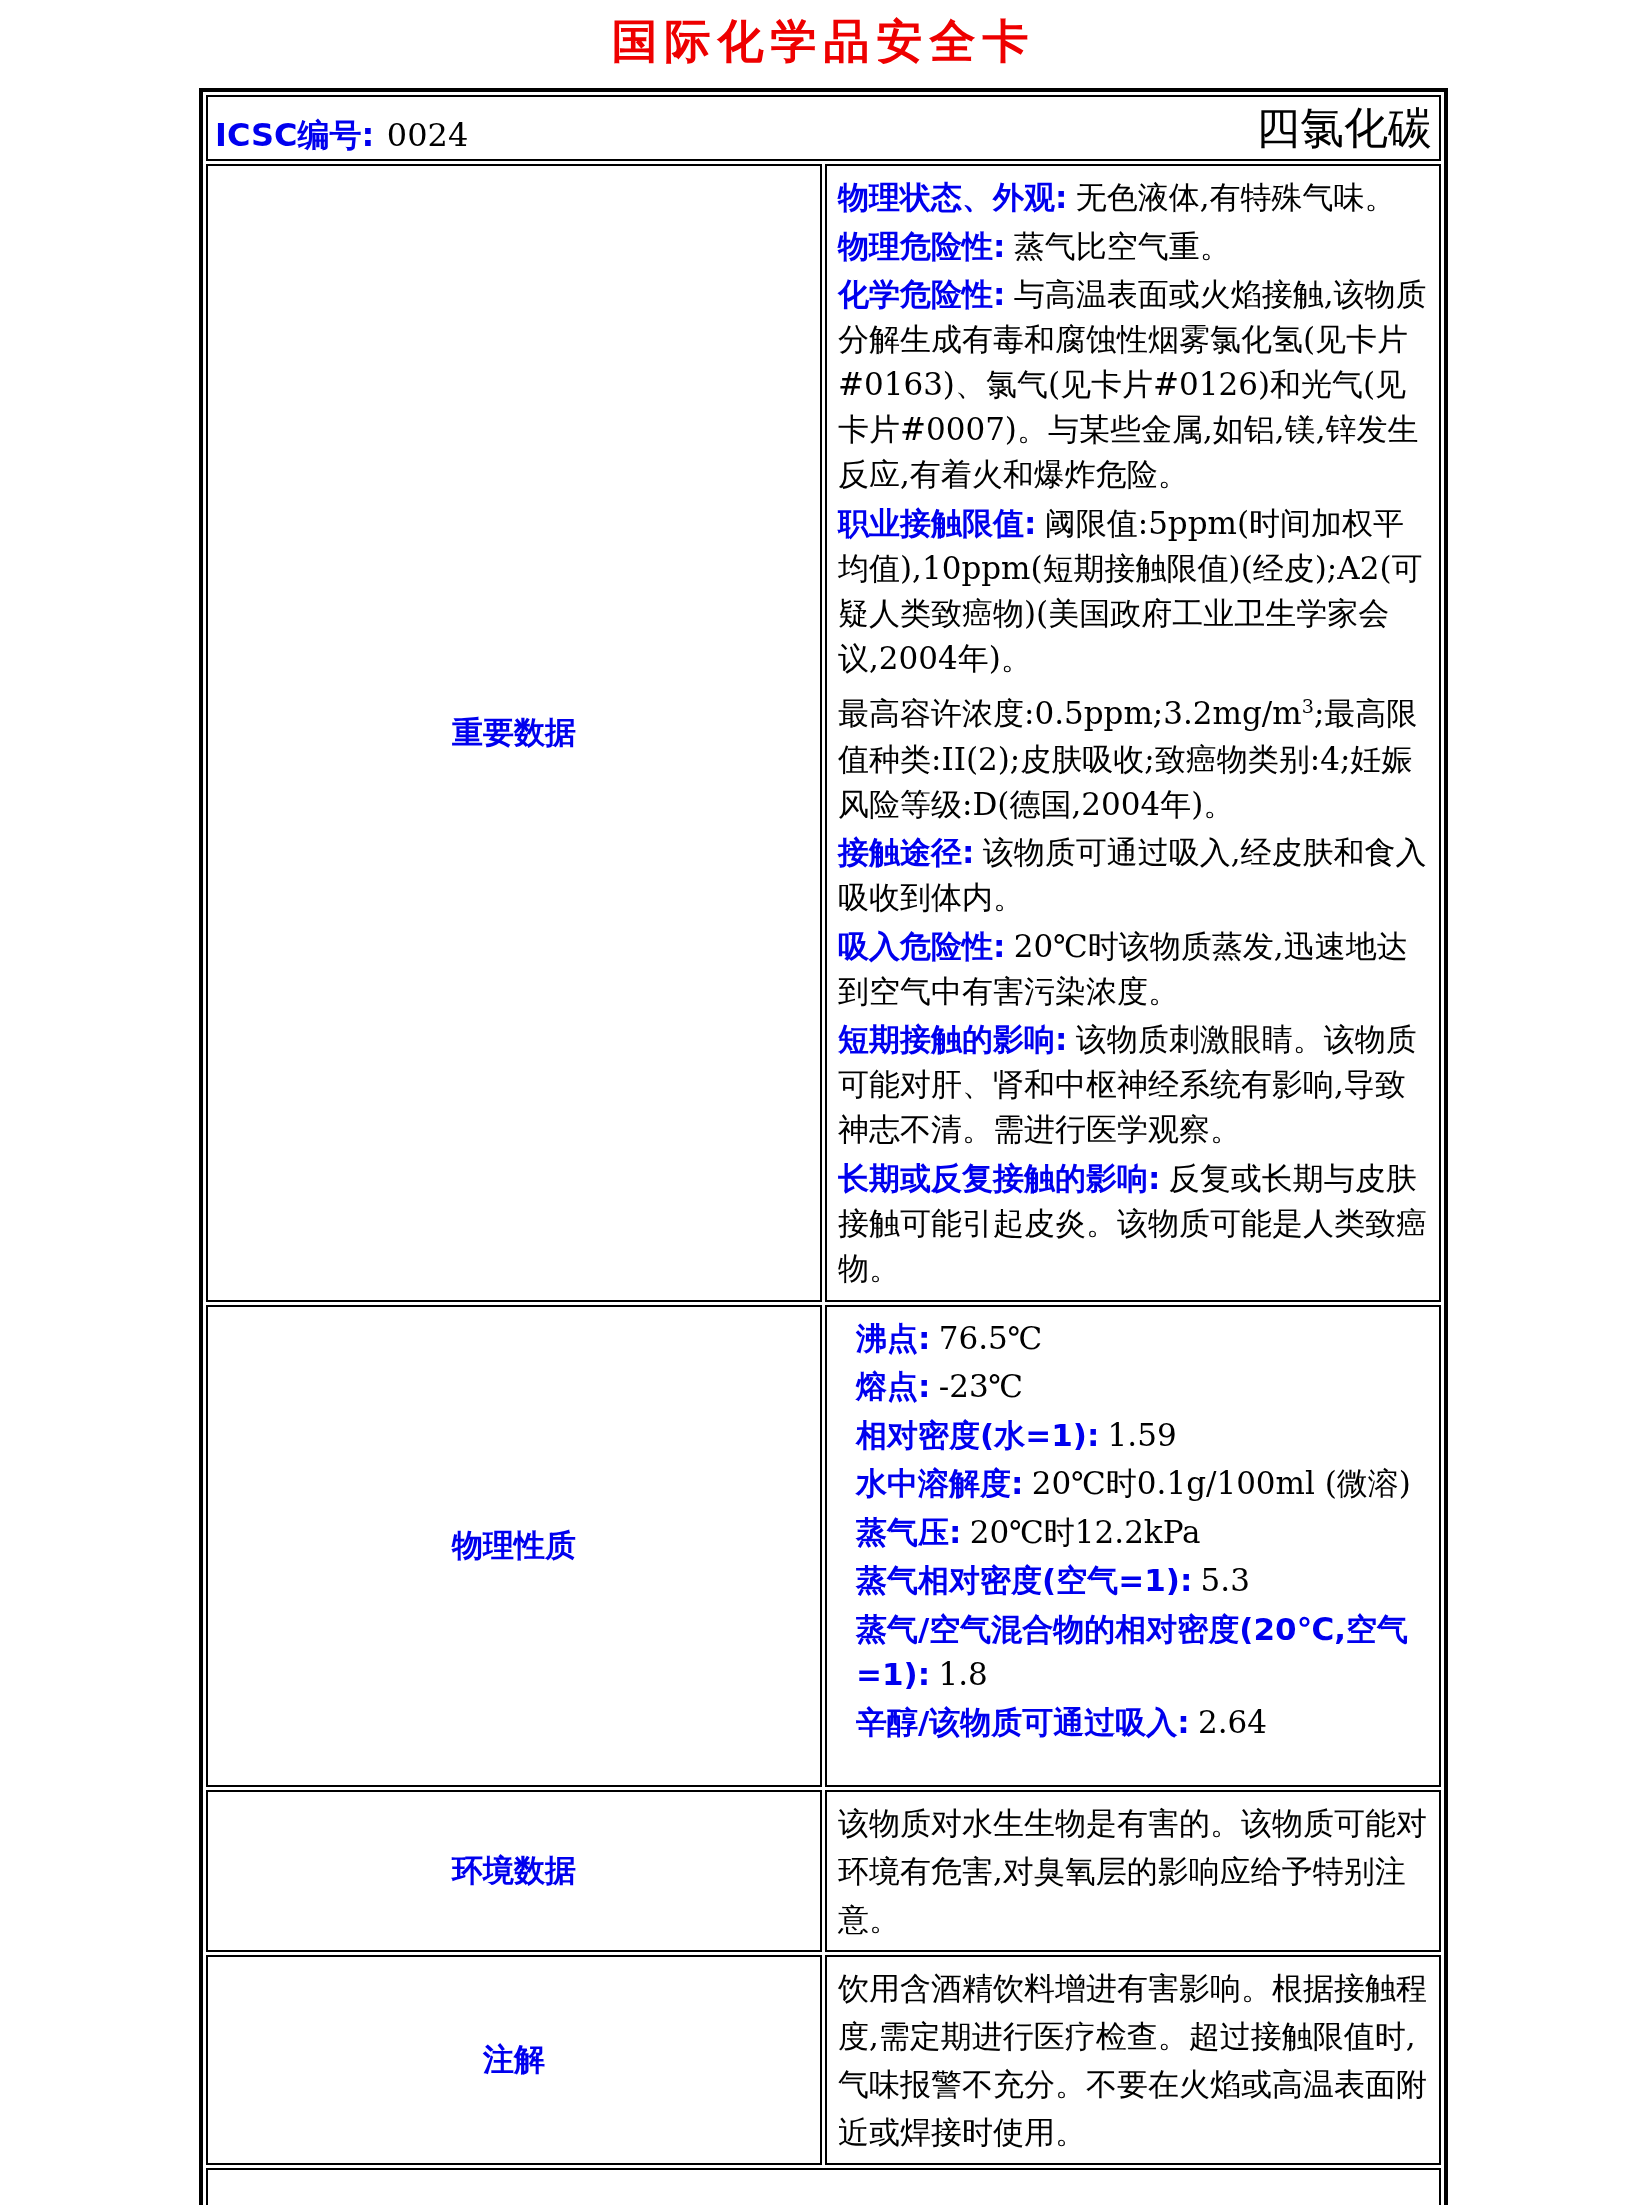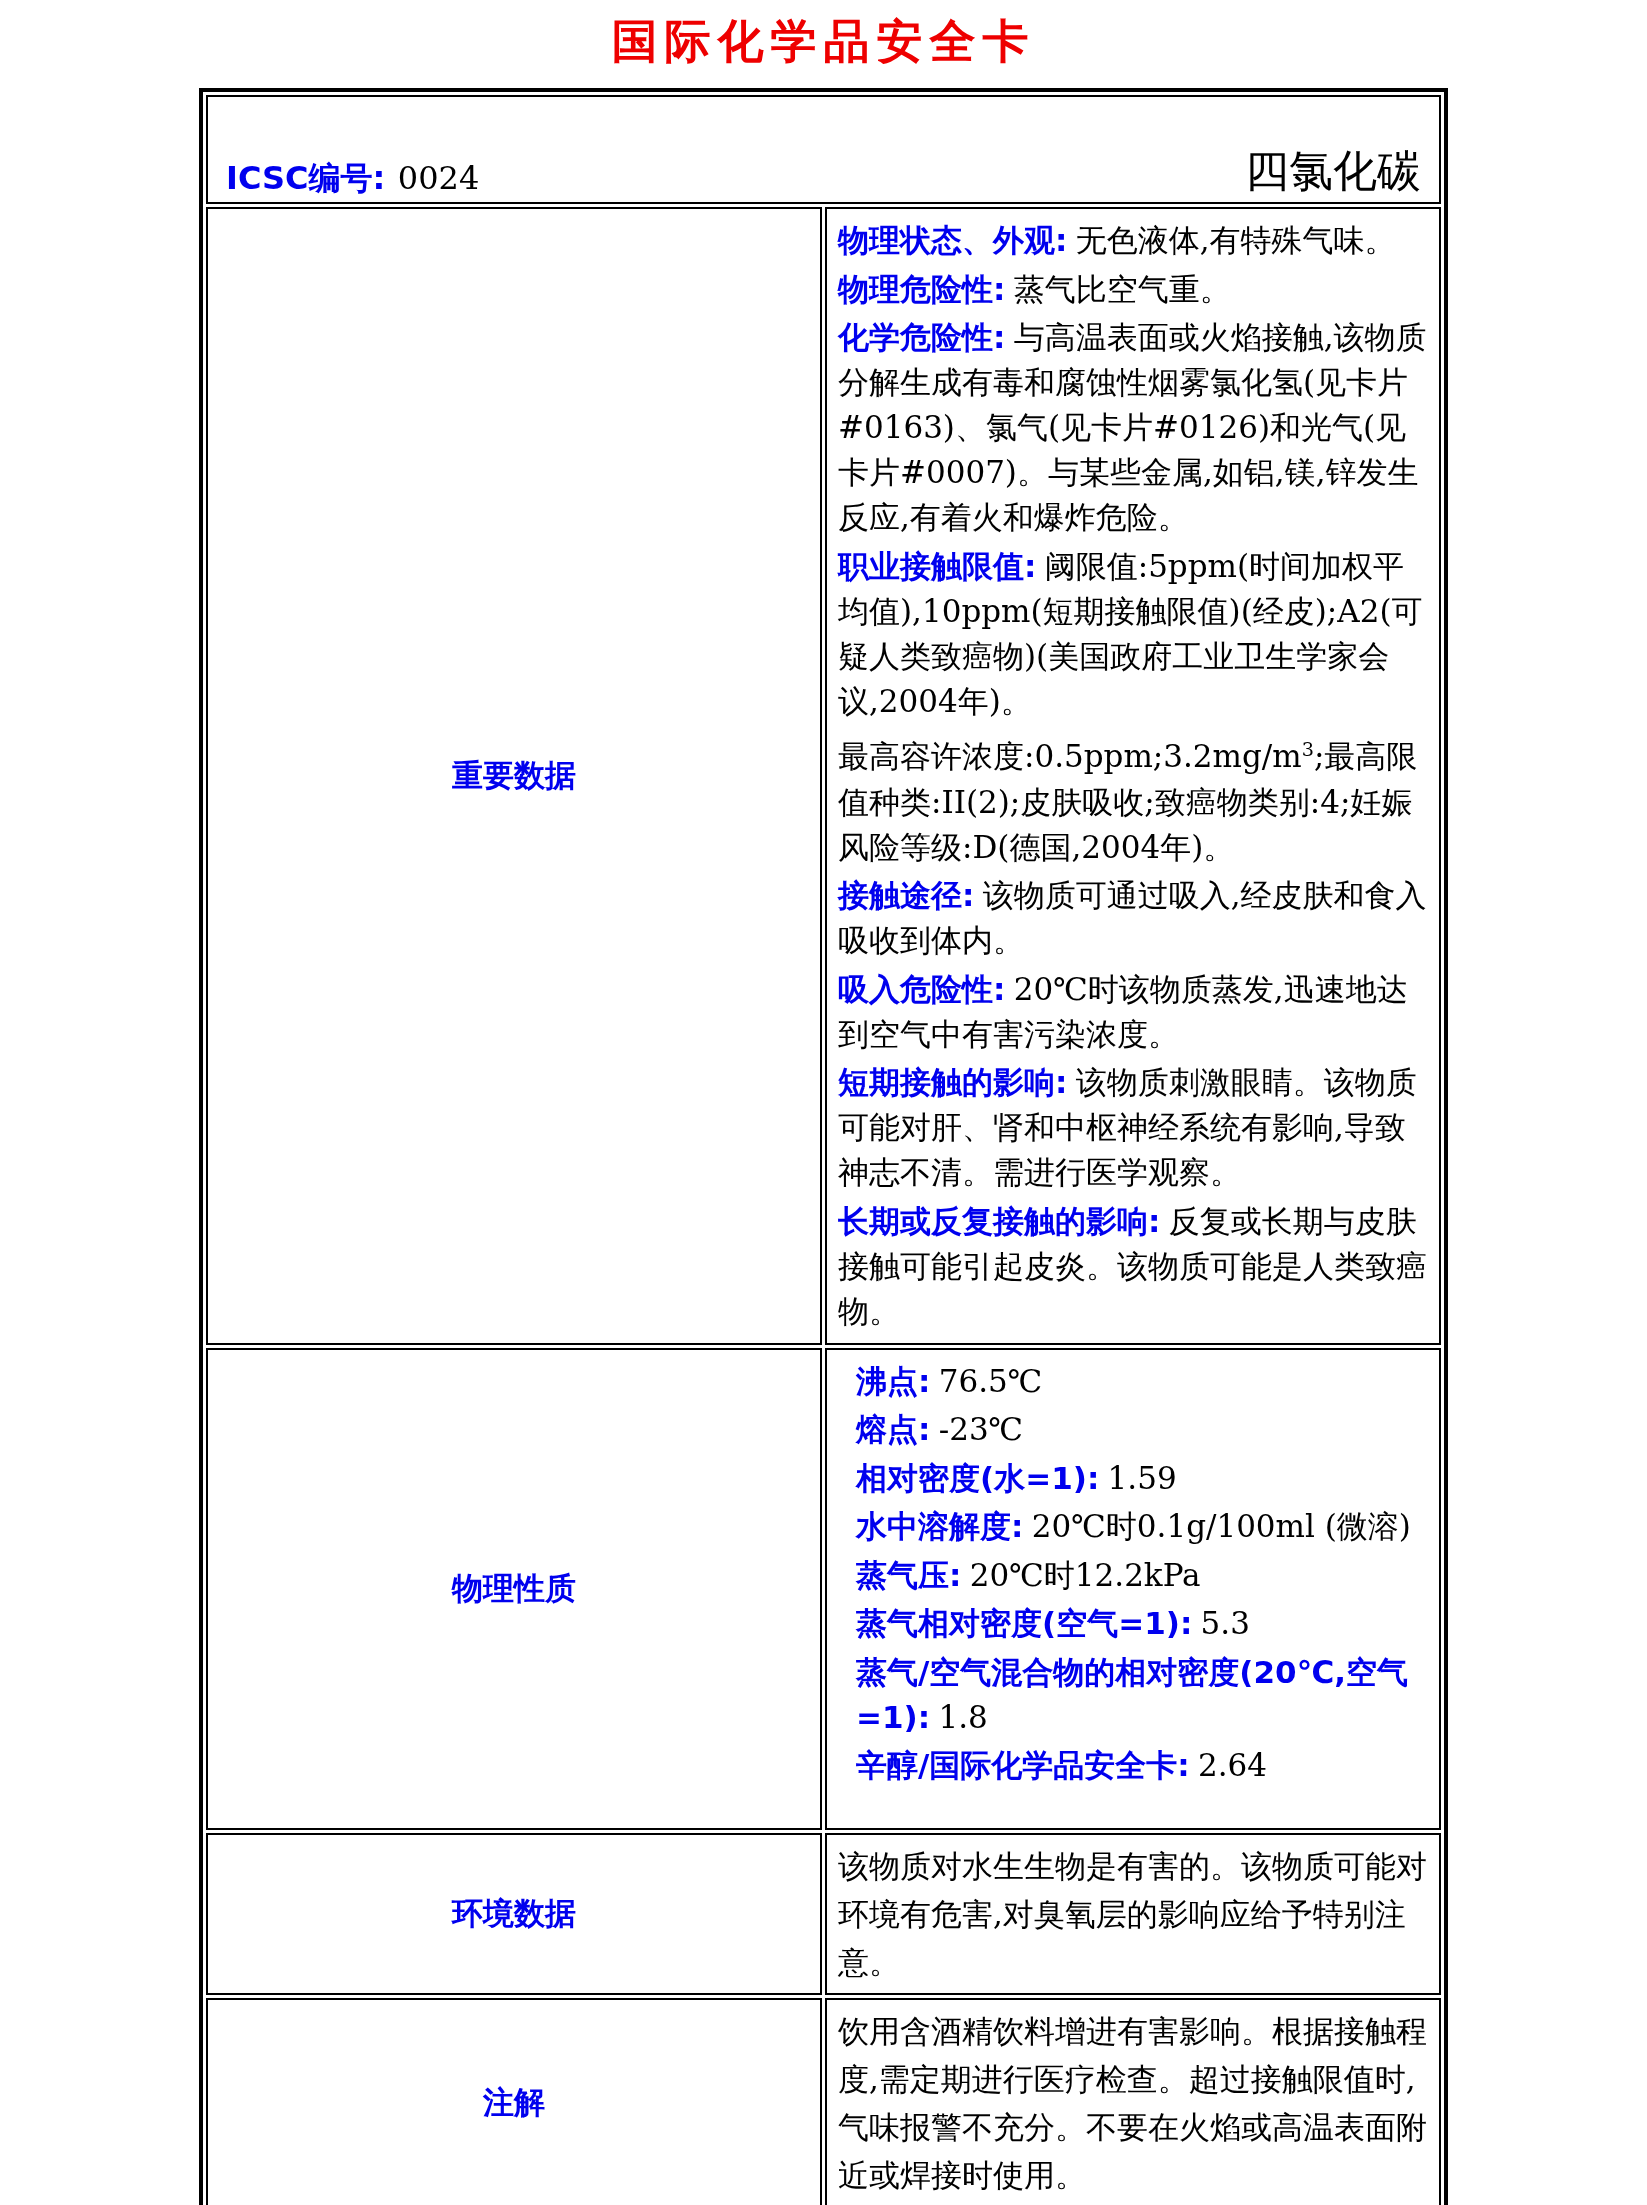--- a/index.html
+++ b/index.html
@@ -27,21 +27,21 @@
   td.top{vertical-align:top;padding-left:29px;}
   .para{margin:3.5px 0;line-height:45px;}
   .tight .para{margin:1.4px 0;line-height:48px;}
   .lbl{
     color:#0000ee;font-weight:bold;
     font-family:"DejaVu Sans","Liberation Sans",sans-serif;
     margin-right:8.3px;
   }
   .txt{color:#000;}
   sup{font-size:0.62em;}
-  .hdr-row{display:flex;justify-content:space-between;align-items:flex-end;padding:0 17px;margin-top:44px;}
+  .hdr-row{display:flex;justify-content:space-between;align-items:flex-end;padding:0 6px;}
   .hdr-left{font-size:32px;}
   .hdr-left .lbl{margin-right:12.5px;}
   .chem-name{font-size:44px;color:#000;}
 </style>
 </head>
 <body>
 
 <div class="page-title">国际化学品安全卡</div>
 
 <div class="card">
@@ -77,21 +77,21 @@
   <tr>
     <td class="side">物理性质</td>
     <td class="content top" style="height:467px;">
       <p class="para"><span class="lbl">沸点:</span><span class="txt">76.5℃</span></p>
       <p class="para"><span class="lbl">熔点:</span><span class="txt">-23℃</span></p>
       <p class="para"><span class="lbl">相对密度(水=1):</span><span class="txt">1.59</span></p>
       <p class="para"><span class="lbl">水中溶解度:</span><span class="txt">20℃时0.1g/100ml (微溶)</span></p>
       <p class="para"><span class="lbl">蒸气压:</span><span class="txt">20℃时12.2kPa</span></p>
       <p class="para"><span class="lbl">蒸气相对密度(空气=1):</span><span class="txt">5.3</span></p>
       <p class="para"><span class="lbl">蒸气/空气混合物的相对密度(20℃,空气=1):</span><span class="txt">1.8</span></p>
-      <p class="para"><span class="lbl">辛醇/国际化学品安全卡:</span><span class="txt">2.64</span></p>
+      <p class="para"><span class="lbl">辛醇/该物质可通过吸入:</span><span class="txt">2.64</span></p>
     </td>
   </tr>
 
   <tr>
     <td class="side">环境数据</td>
     <td class="content tight" style="height:72px;">
       <p class="para"><span class="txt">该物质对水生生物是有害的。该物质可能对环境有危害,对臭氧层的影响应给予特别注意。</span></p>
     </td>
   </tr>
 

